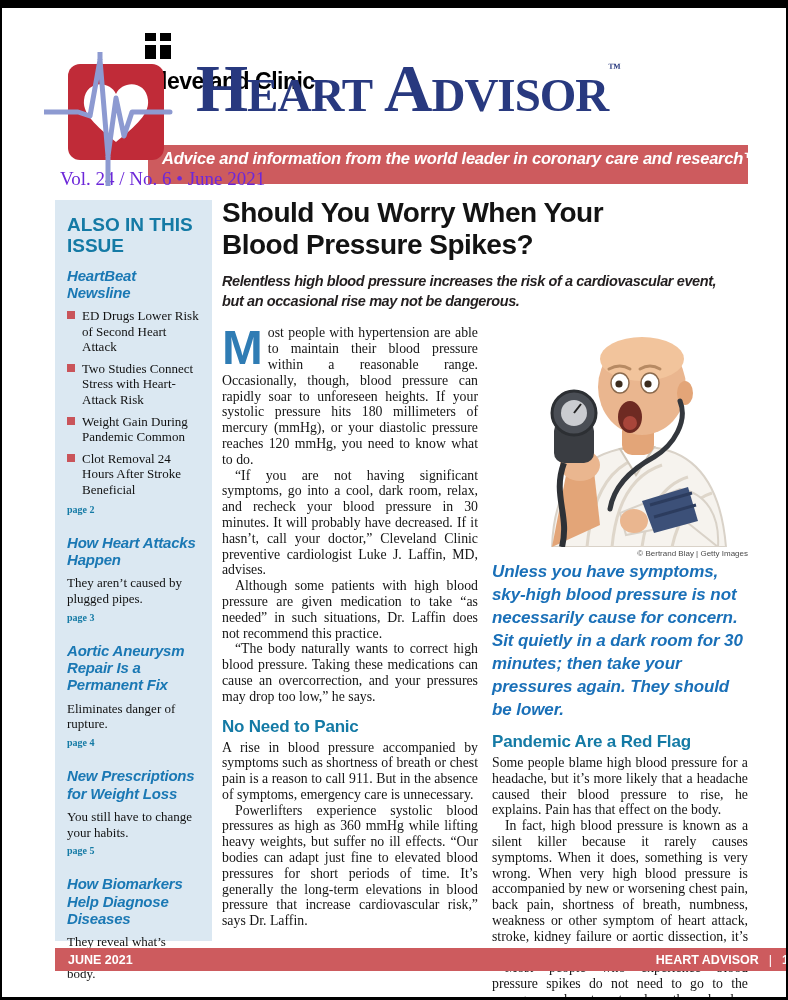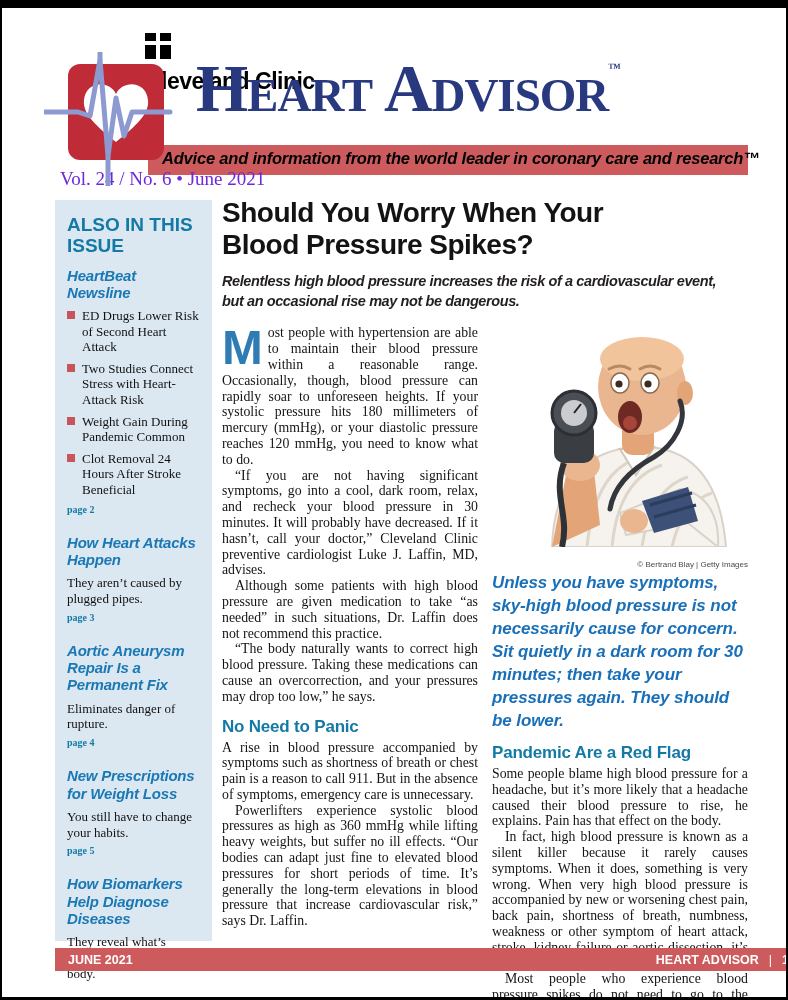--- a/index.html
+++ b/index.html
@@ -17,22 +17,22 @@
   .cc-mark:after{content:"";position:absolute;left:0;top:8px;width:26px;height:4px;background:#fff;}
   .cc-name{font-family:"Liberation Sans",sans-serif;font-weight:bold;font-size:23px;color:#000;letter-spacing:-0.5px;}
 
   .heart-logo{position:absolute;top:52px;left:44px;z-index:2;}
 
   .mast-title{position:absolute;top:55px;left:196px;width:552px;
     font-family:"Liberation Serif",serif;font-weight:bold;color:#28397f;
     font-variant:small-caps;font-size:67px;line-height:1;letter-spacing:-1px;white-space:nowrap;}
   .mast-tm{font-size:13px;vertical-align:top;position:relative;top:6px;letter-spacing:0;}
 
-  .tagline-bar{position:absolute;top:145px;left:148px;width:600px;height:30px;background:#cd5b5e;
-    color:#000000;font-family:"Liberation Sans",sans-serif;font-style:italic;font-weight:bold;
+  .tagline-bar{position:absolute;top:145px;left:148px;width:600px;height:39px;background:#cd5b5e;
+    color:#ffffff;font-family:"Liberation Sans",sans-serif;font-style:italic;font-weight:bold;
     font-size:16.5px;line-height:27px;padding-left:14px;box-sizing:border-box;letter-spacing:-0.2px;white-space:nowrap;}
 
   .issue-line{position:absolute;top:168px;left:60px;font-size:19px;color:#6d28d9;}
 
   
   .sidebar{position:absolute;top:200px;left:55px;width:157px;height:741px;background:#dbe8f2;
     padding:14px 11px 10px 12px;box-sizing:border-box;}
   .sb-heading{font-family:"Liberation Sans",sans-serif;font-weight:bold;font-size:19px;
     color:#147aa5;line-height:1.12;margin-bottom:10px;}
   .sb-news-title,.sb-art-title{font-family:"Liberation Sans",sans-serif;font-weight:bold;font-style:italic;
@@ -54,21 +54,21 @@
   .col p{margin:0;font-size:13.8px;line-height:15.8px;text-align:justify;}
   .col p.indent{text-indent:13px;}
   .dropcap{float:left;font-family:"Liberation Sans",sans-serif;font-weight:bold;font-size:49px;
     line-height:40px;color:#2f7cb4;margin:2px 5px 0 0;}
   .sect-head{font-family:"Liberation Sans",sans-serif;font-weight:bold;font-size:17px;
     color:#147aa5;margin:12px 0 3px 0;letter-spacing:-0.2px;}
   .sect-head.first{margin-top:10px;}
 
   .photo{width:256px;height:222px;background:#fff;position:relative;}
   .photo svg{display:block;}
-  .credit{font-family:"Liberation Sans",sans-serif;font-size:8px;color:#4a4a4a;text-align:right;margin-top:13px;}
+  .credit{font-family:"Liberation Sans",sans-serif;font-size:8px;color:#4a4a4a;text-align:right;margin-top:2px;}
   .caption{font-family:"Liberation Sans",sans-serif;font-weight:bold;font-style:italic;
     font-size:17px;line-height:1.35;color:#1a70b8;margin-top:3px;letter-spacing:-0.1px;}
   .endmark{display:inline-block;width:10px;height:10px;background:#2e6fae;margin-left:4px;
     position:relative;vertical-align:baseline;}
   .endmark:before{content:"";position:absolute;left:4px;top:0;width:2px;height:10px;background:#fff;}
   .endmark:after{content:"";position:absolute;left:0;top:4px;width:10px;height:2px;background:#fff;}
 
   
   .footer{position:absolute;top:948px;left:55px;width:747px;height:23px;background:#cd5b5e;
     color:#fff;font-family:"Liberation Sans",sans-serif;font-weight:bold;font-size:12.5px;

